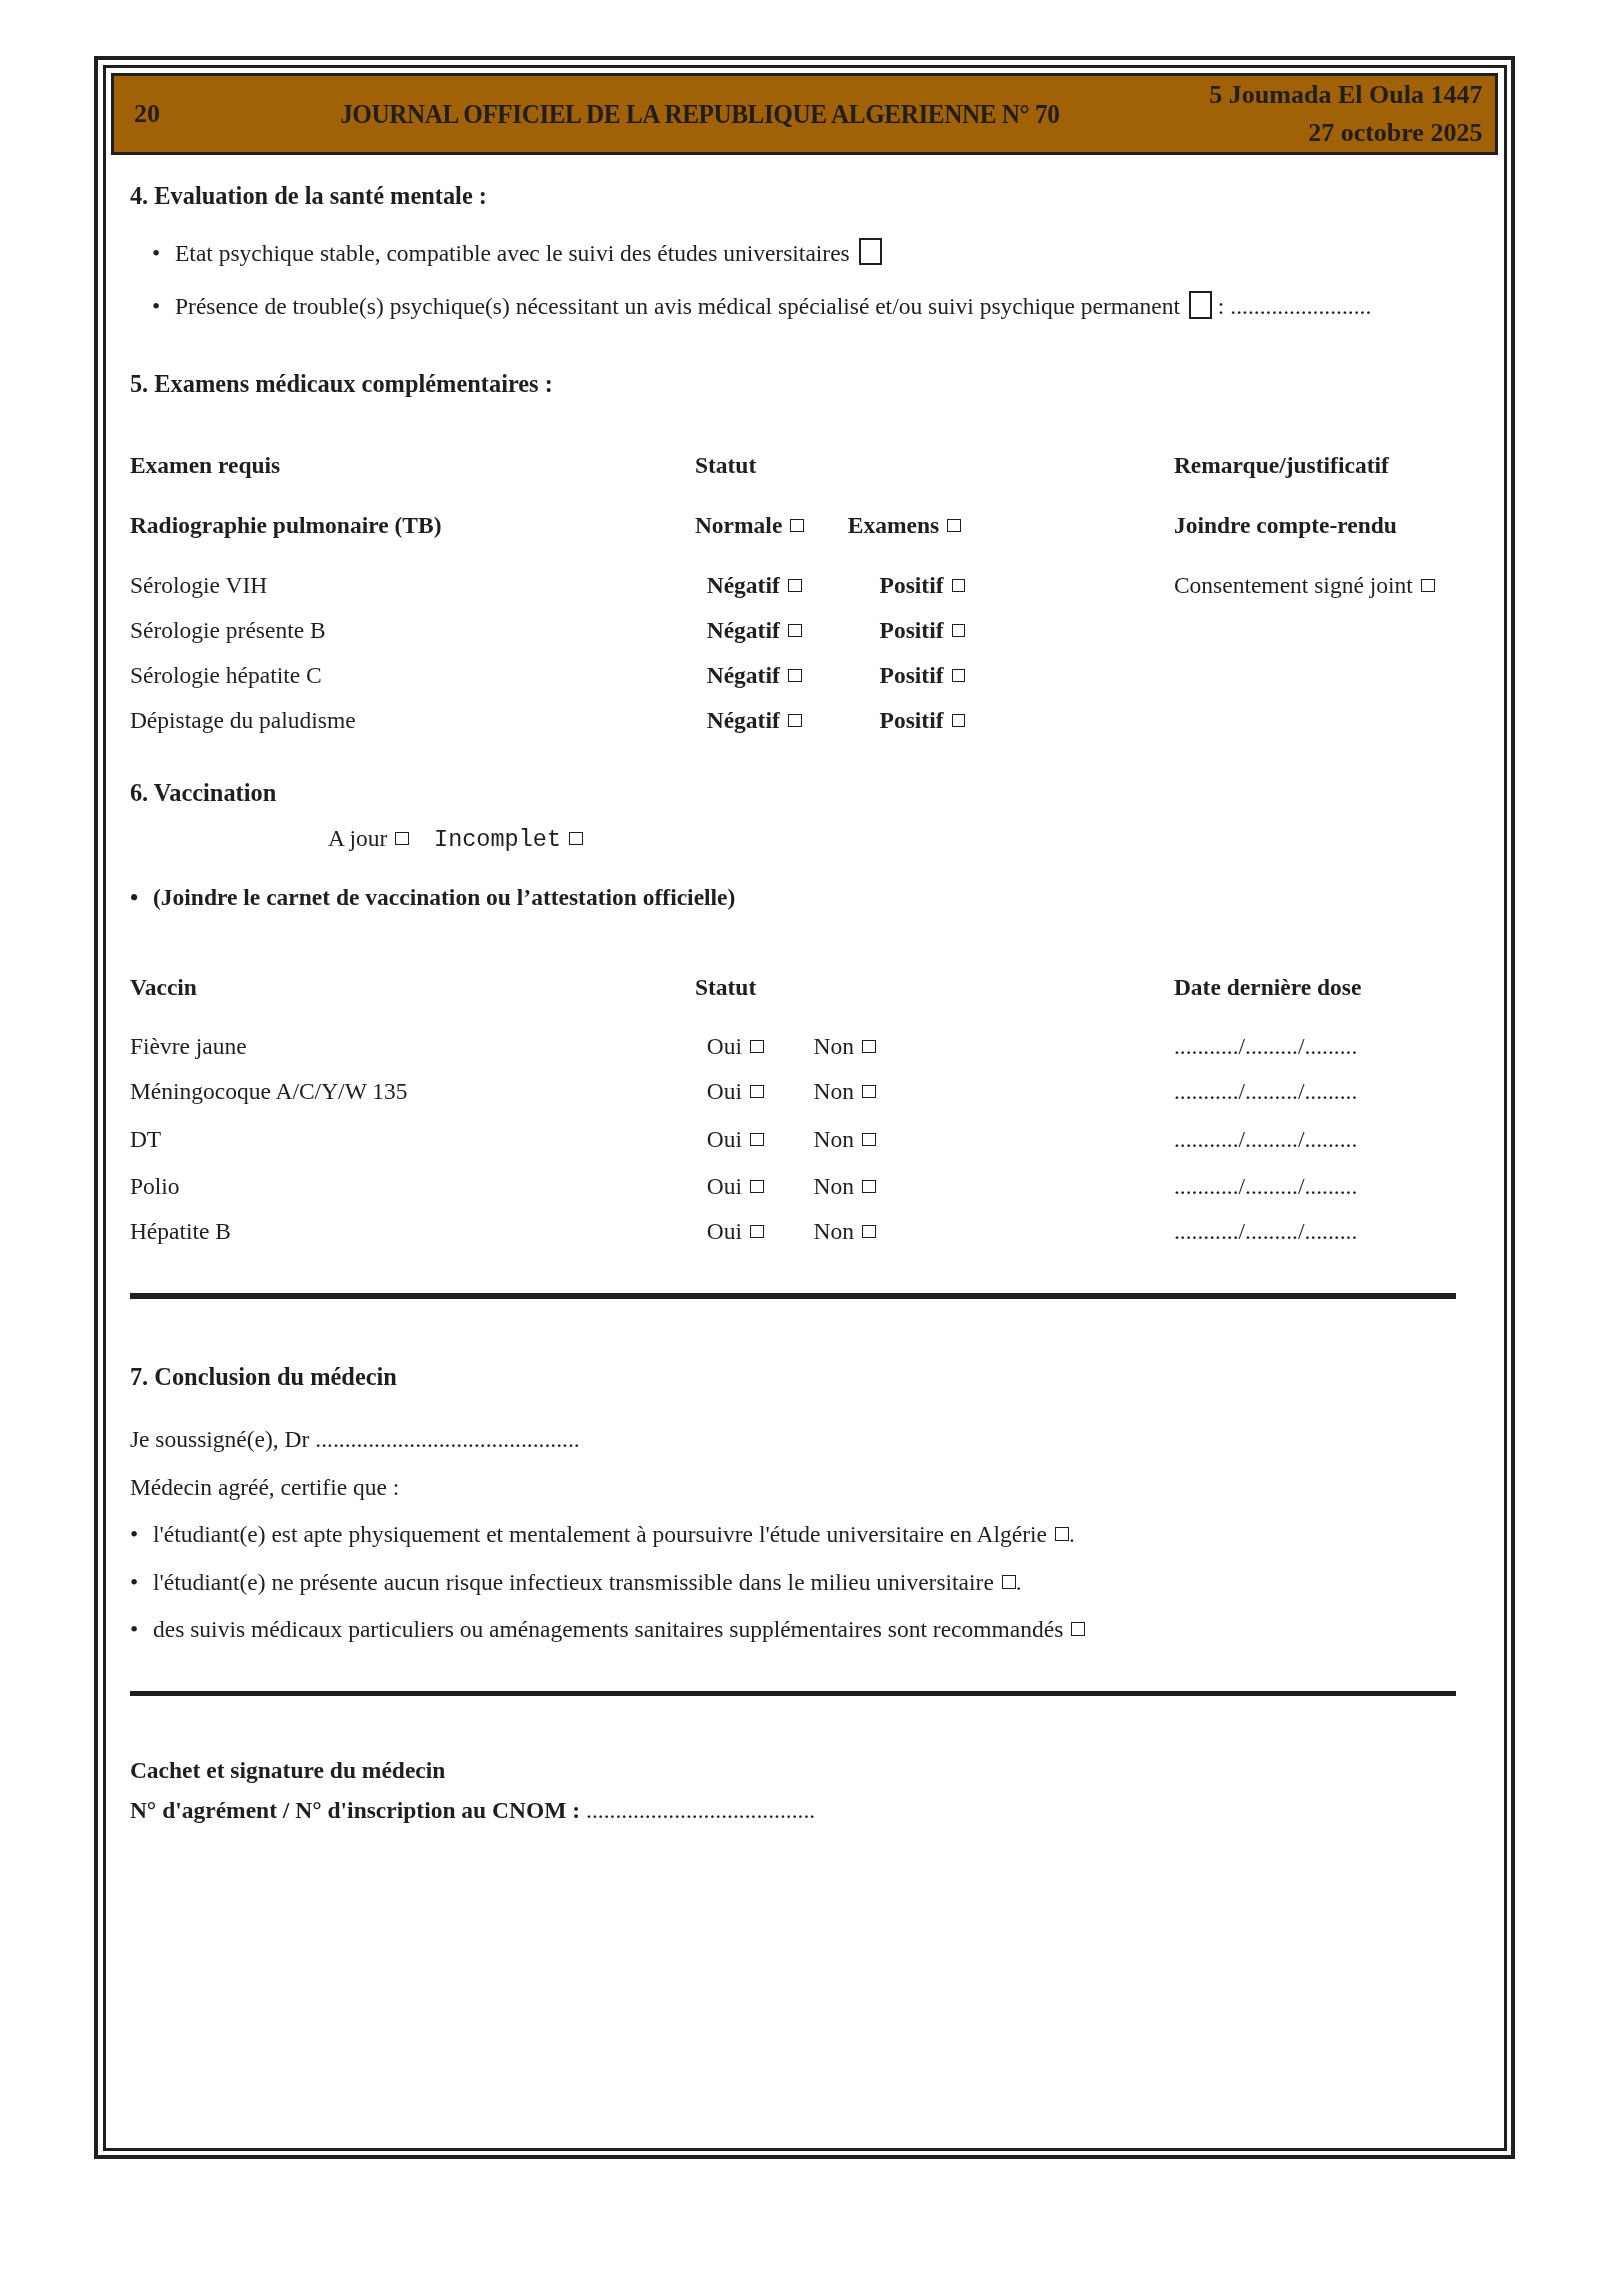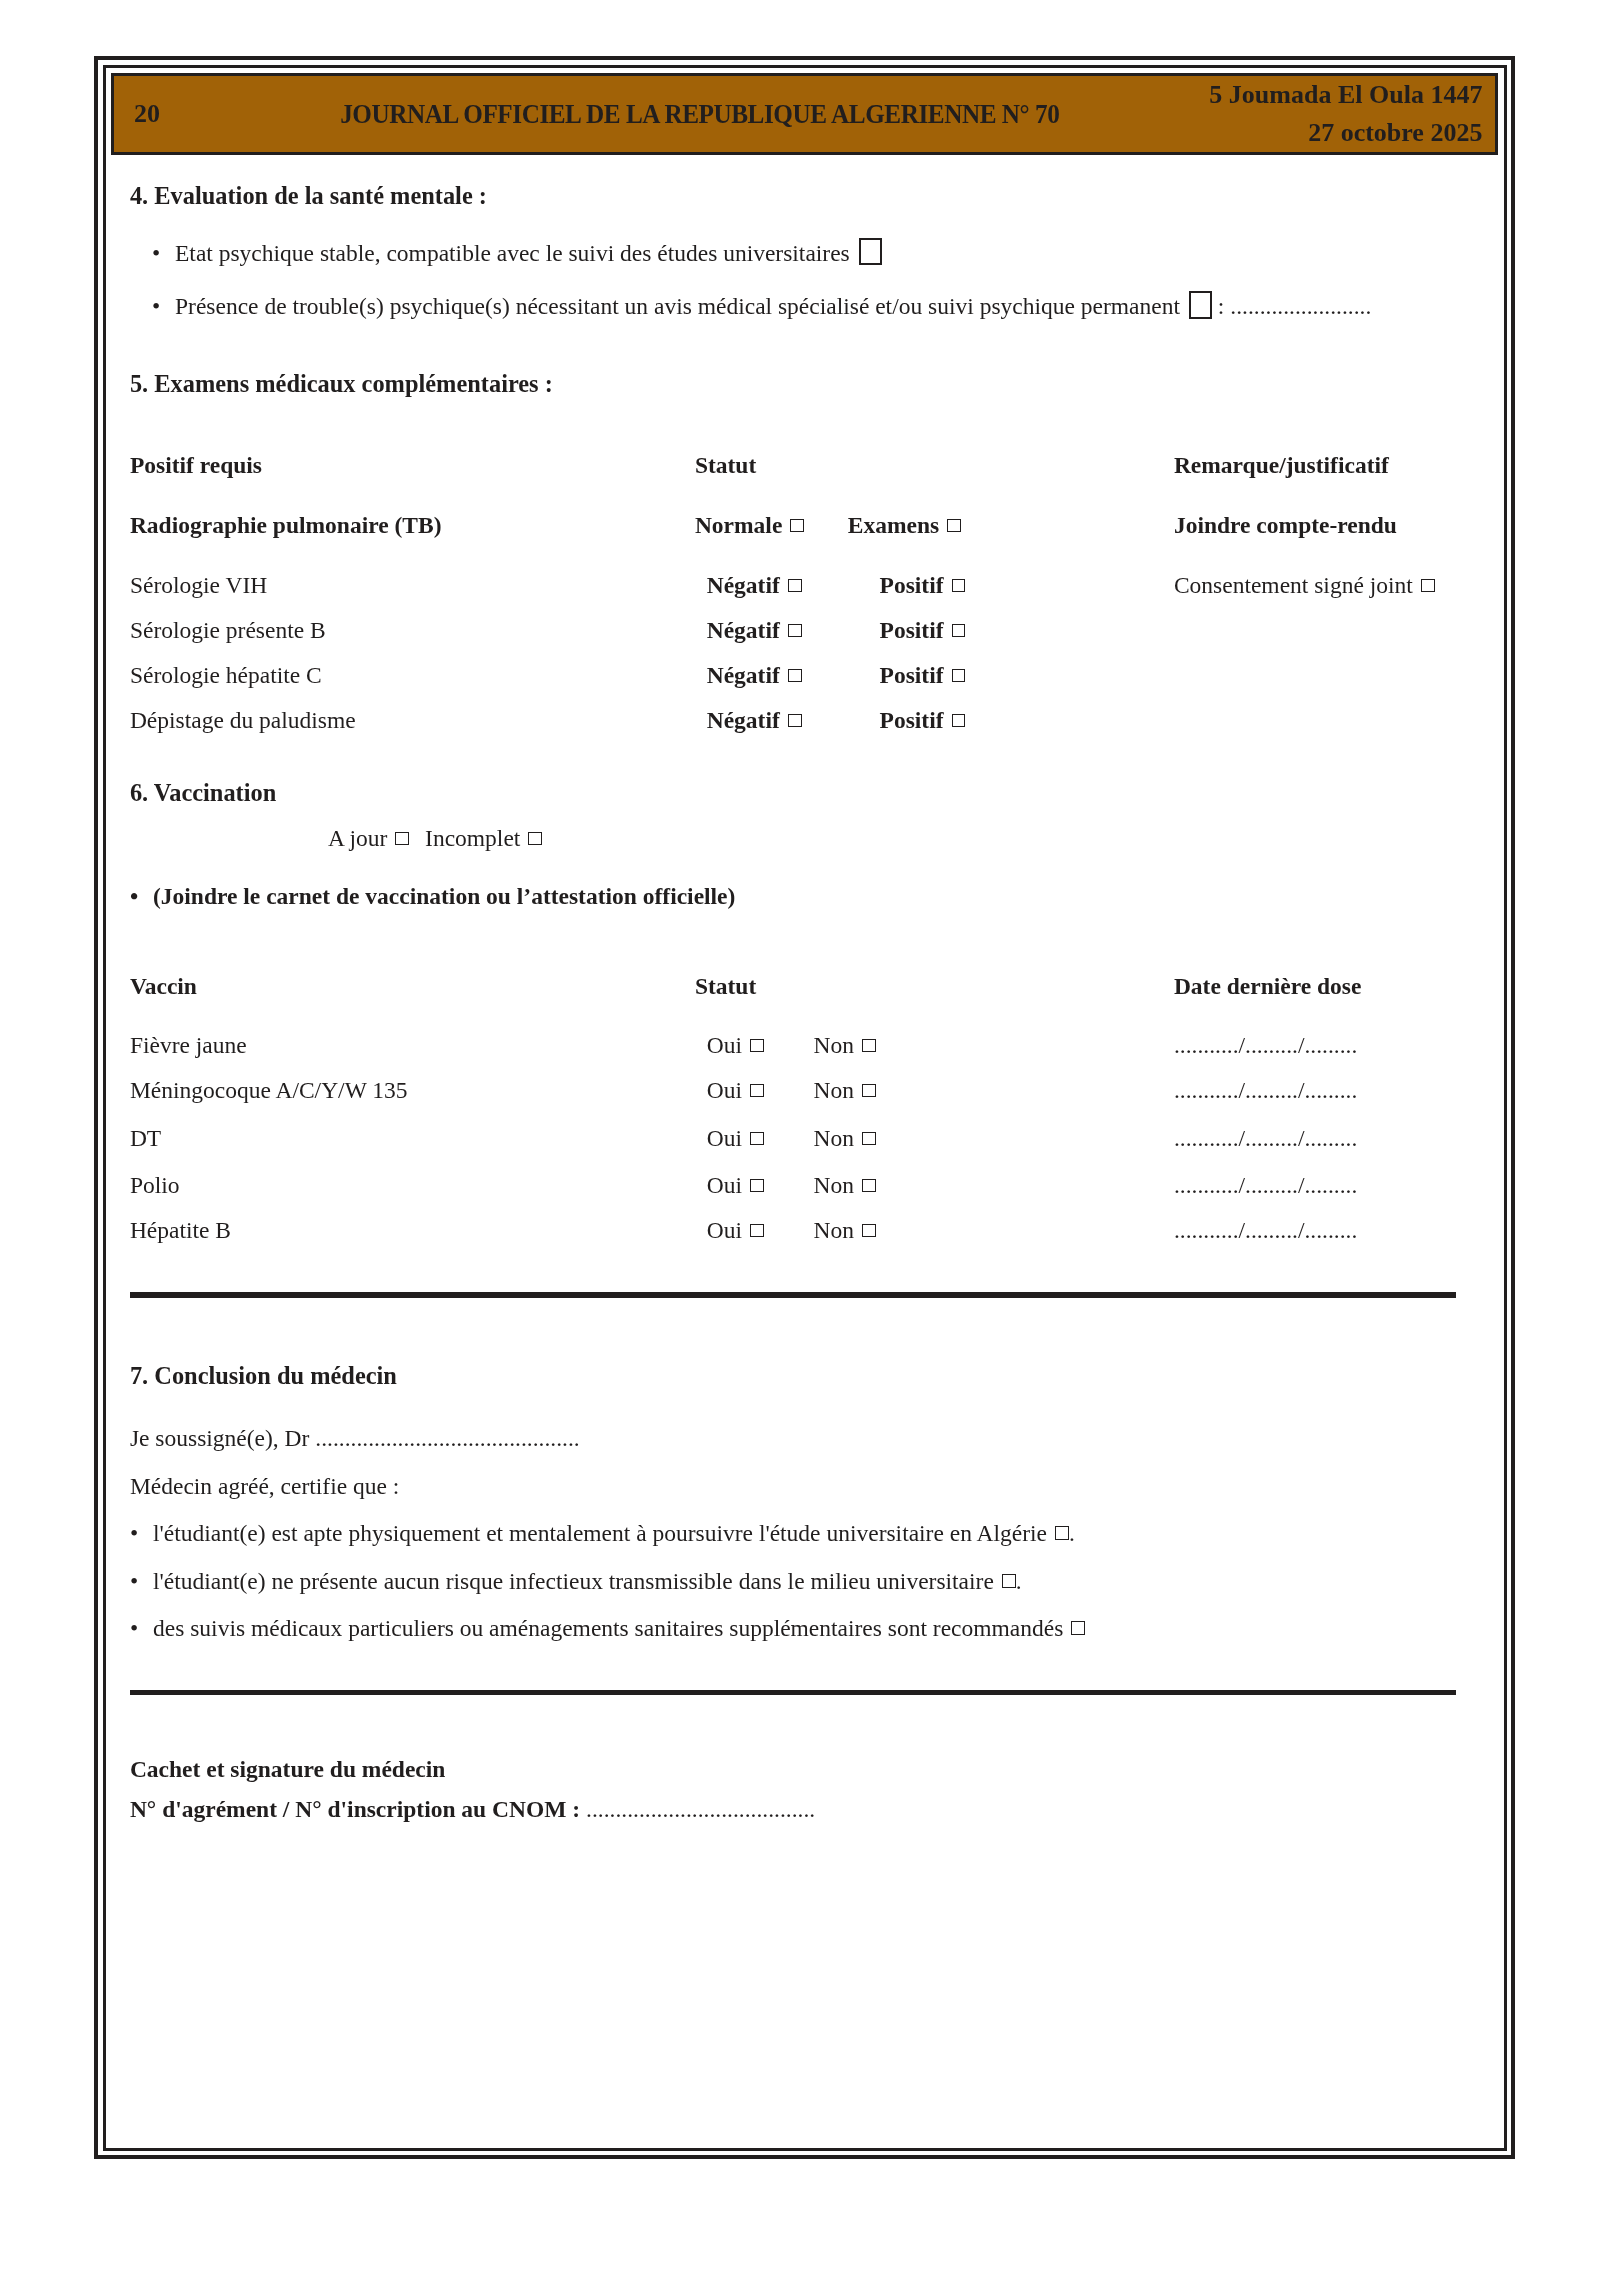--- a/index.html
+++ b/index.html
@@ -78,21 +78,21 @@
         <span>Etat psychique stable, compatible avec le suivi des études universitaires</span><span class="cb-lg"></span>
       </div>
       <div class="bullet-line mt-s4b2">
         <span>Présence de trouble(s) psychique(s) nécessitant un avis médical spécialisé et/ou suivi psychique permanent</span><span class="cb-lg"></span>
         <span>: ........................</span>
       </div>
 
       <div class="sec-title mt-sec5">5. Examens médicaux complémentaires :</div>
 
       <div class="trow mt-exhdr">
-        <div class="b">Positif requis</div>
+        <div class="b">Examen requis</div>
         <div class="b">Statut</div>
         <div class="b">Remarque/justificatif</div>
       </div>
 
       <div class="trow mt-radio">
         <div class="b">Radiographie pulmonaire (TB)</div>
         <div>
           <span class="opt-w162"><span class="b">Normale</span><span class="cb"></span></span>
           <span><span class="b">Examens</span><span class="cb"></span></span>
         </div>
@@ -131,21 +131,21 @@
         <div class="statut-indent">
           <span class="opt-w185"><span class="b">Négatif</span><span class="cb"></span></span>
           <span><span class="b">Positif</span><span class="cb"></span></span>
         </div>
         <div></div>
       </div>
 
       <div class="sec-title mt-sec6">6. Vaccination</div>
       <div class="indent-ajour mt-ajour">
         <span>A jour</span><span class="cb"></span>
-        <span style="margin-left:10px;">Incomplet</span><span class="cb"></span>
+        <span style="margin-left:19px;font-family:Liberation Mono, monospace;">Incomplet</span><span class="cb"></span>
       </div>
       <div class="bullet-line bullet-line-bold mt-note" style="padding-left:0;">
         <span>(Joindre le carnet de vaccination ou l’attestation officielle)</span>
       </div>
 
       <div class="trow mt-vhdr">
         <div class="b">Vaccin</div>
         <div class="b">Statut</div>
         <div class="b">Date dernière dose</div>
       </div>

